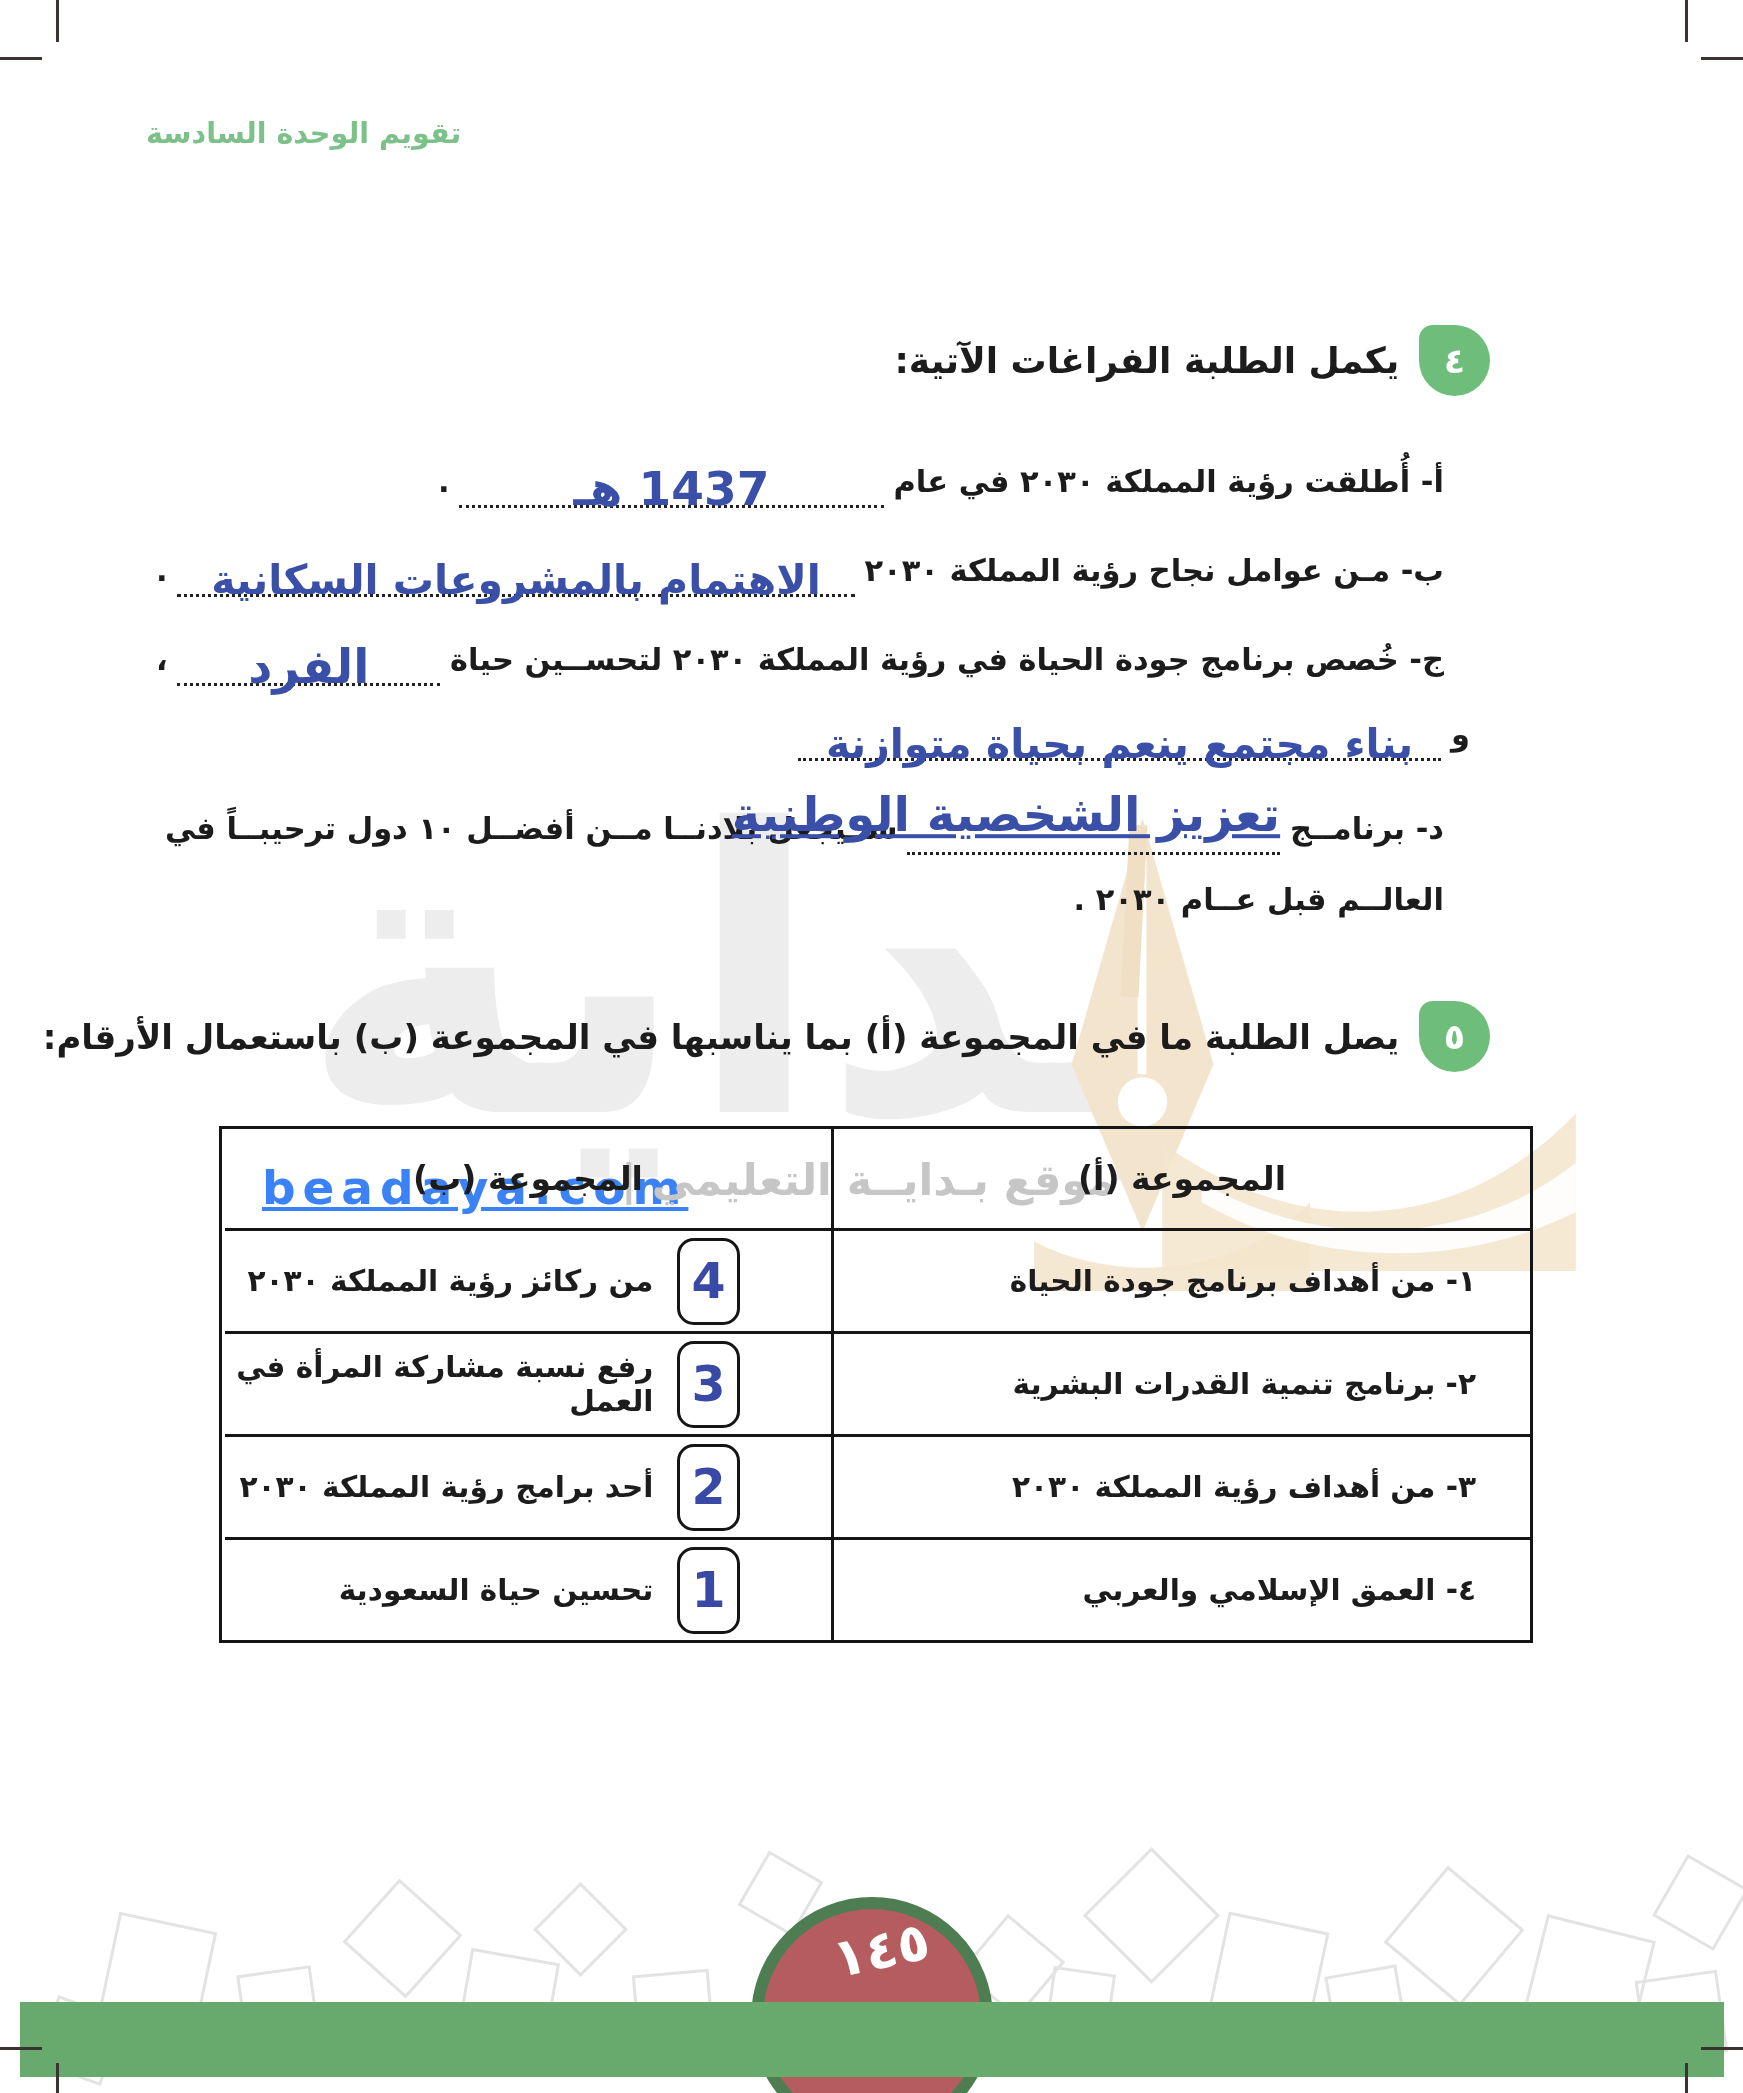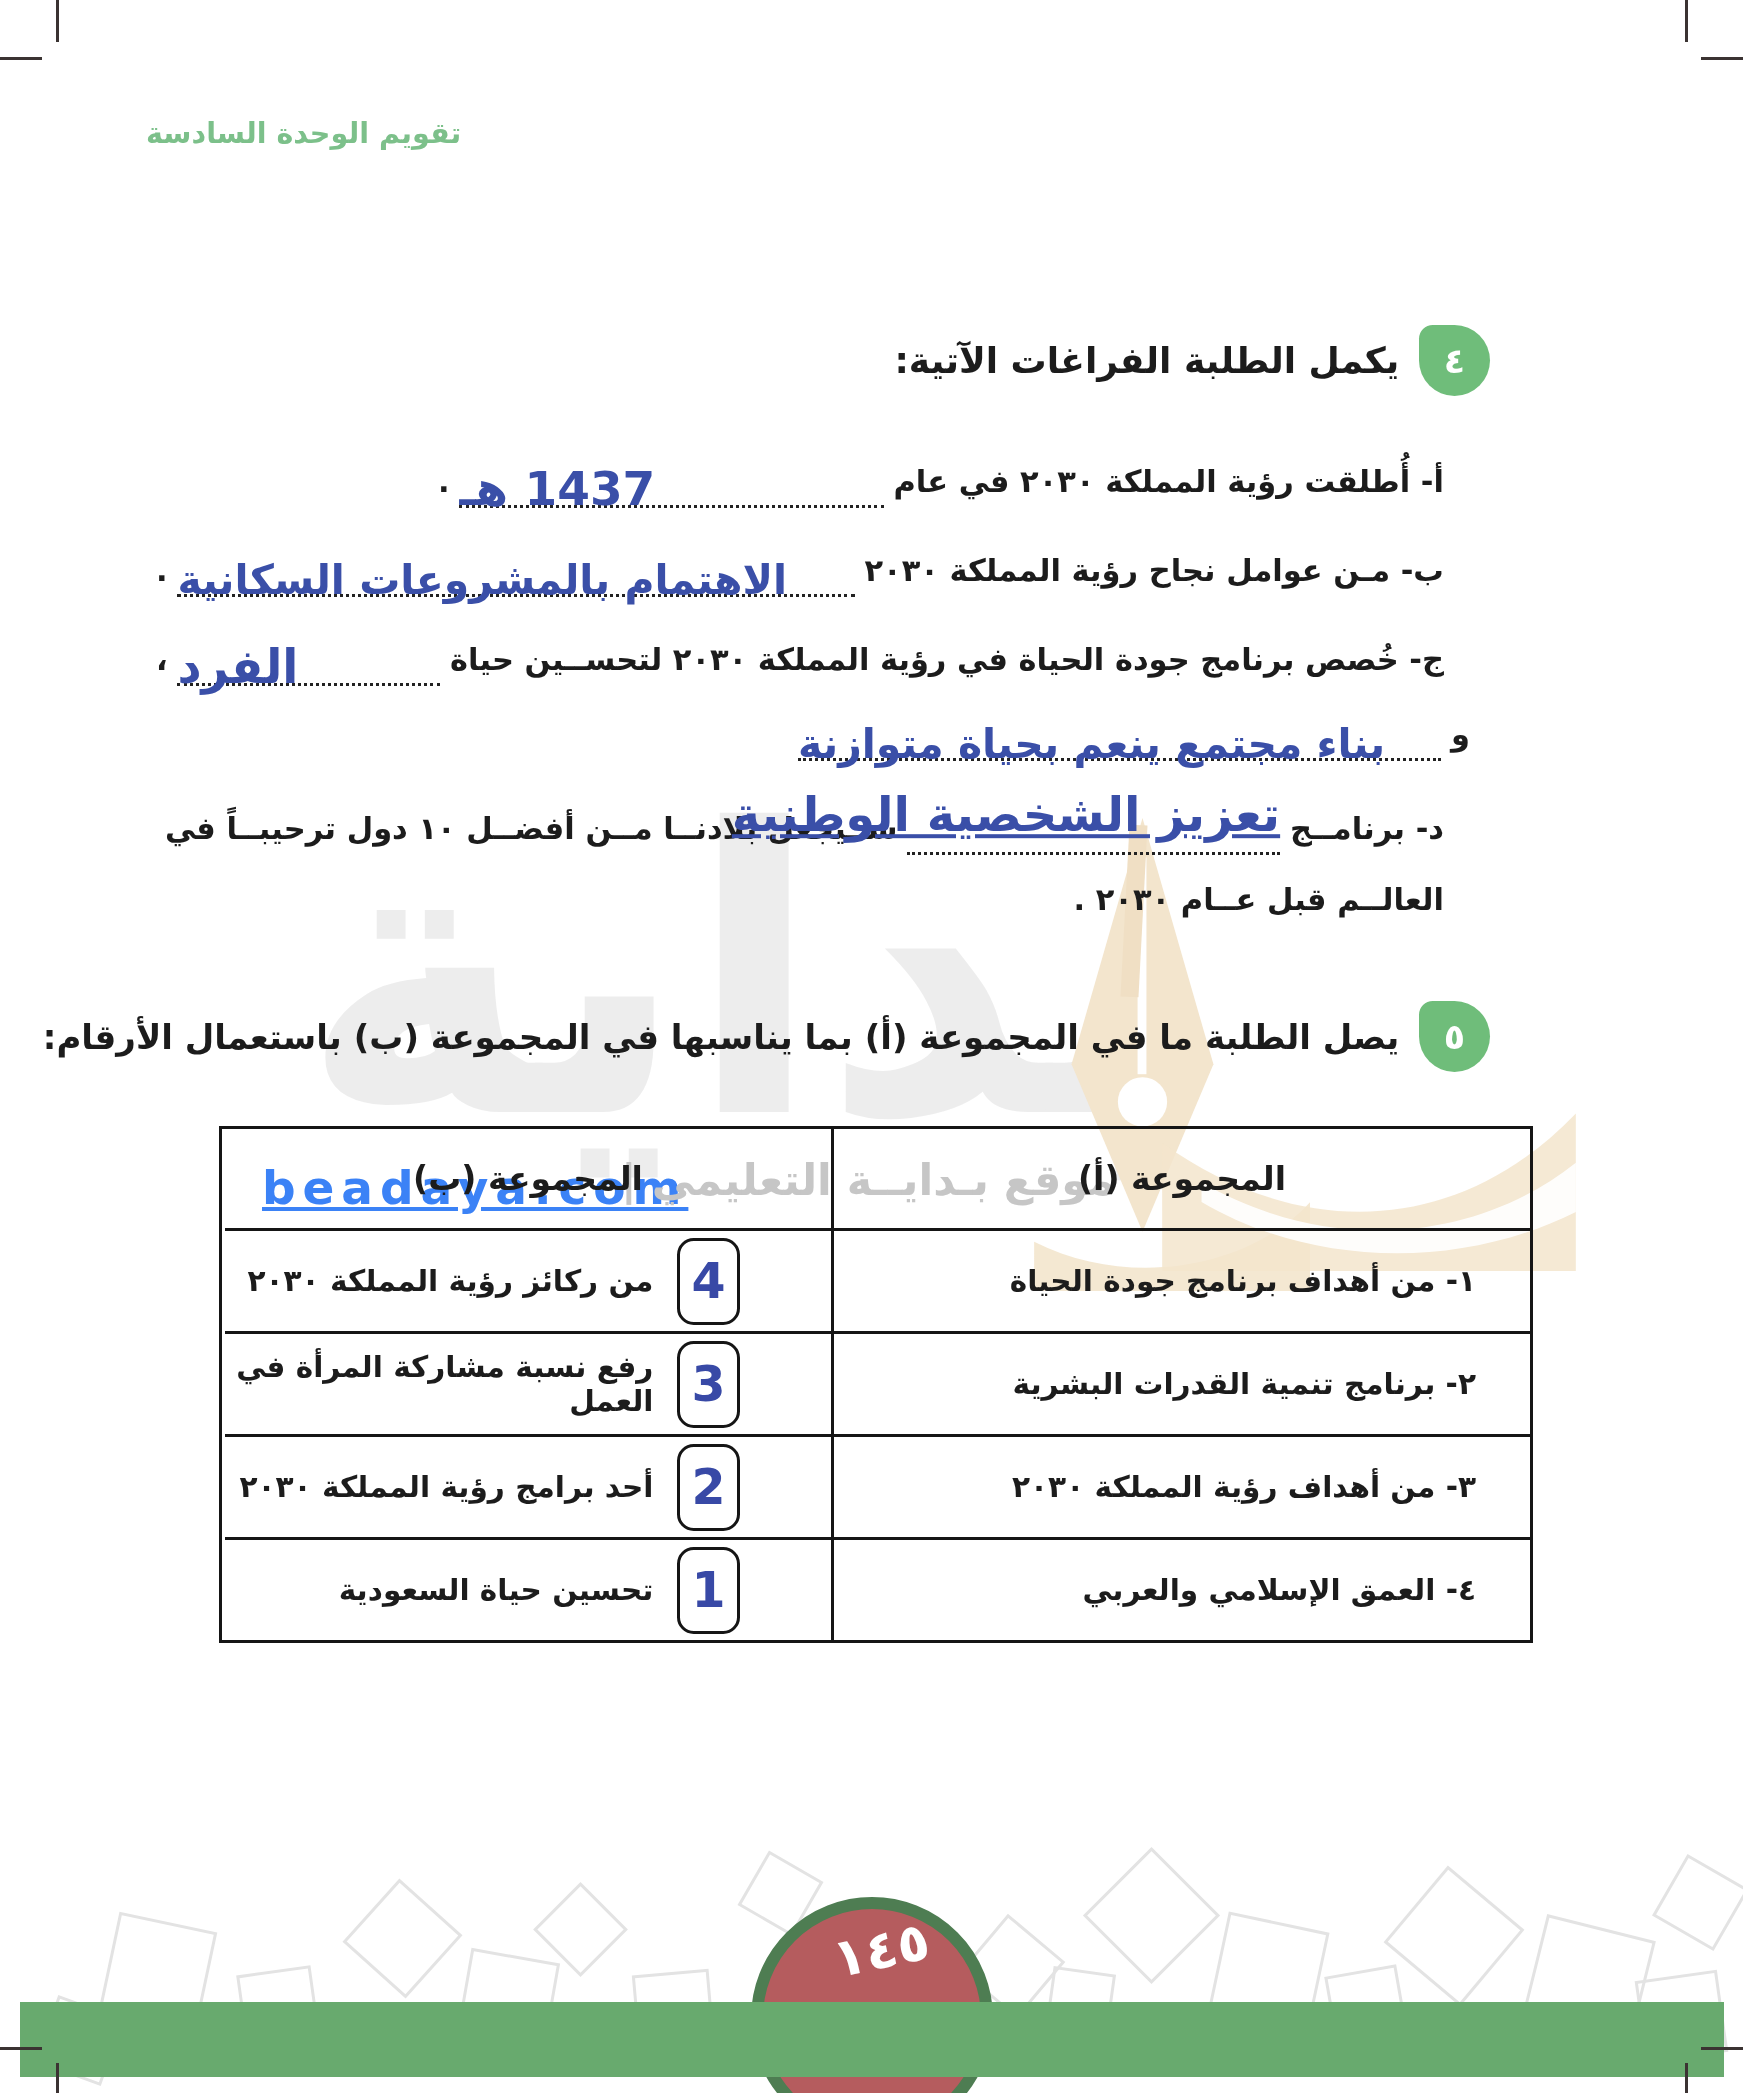--- a/index.html
+++ b/index.html
@@ -31,21 +31,21 @@
   .qtitle{font-size:36px;font-weight:bold;white-space:nowrap;}
   
   .fill-row{
     position:absolute;display:flex;direction:rtl;align-items:flex-end;z-index:2;
     font-size:30.5px;font-weight:bold;
   }
   .q-text{white-space:nowrap;padding-bottom:5.9px;line-height:1.3;}
   .blank{
     flex:1 1 auto;min-width:59px;margin:0 9.9px;
     border-bottom:3px dotted #222;
-    text-align:left;position:relative;
+    text-align:center;position:relative;
   }
   .ans{
     display:inline-block;color:#3a4fa8;font-weight:bold;line-height:1;
     font-size:41px;transform:translateY(6.9px);white-space:nowrap;
   }
   .ans-lg{font-size:47px;}
   .ans-raised{font-size:48px;transform:translateY(-13.8px);text-decoration:underline;}
   
   .match-table{
     position:absolute;left:219px;top:1126px;width:1308px;z-index:2;

